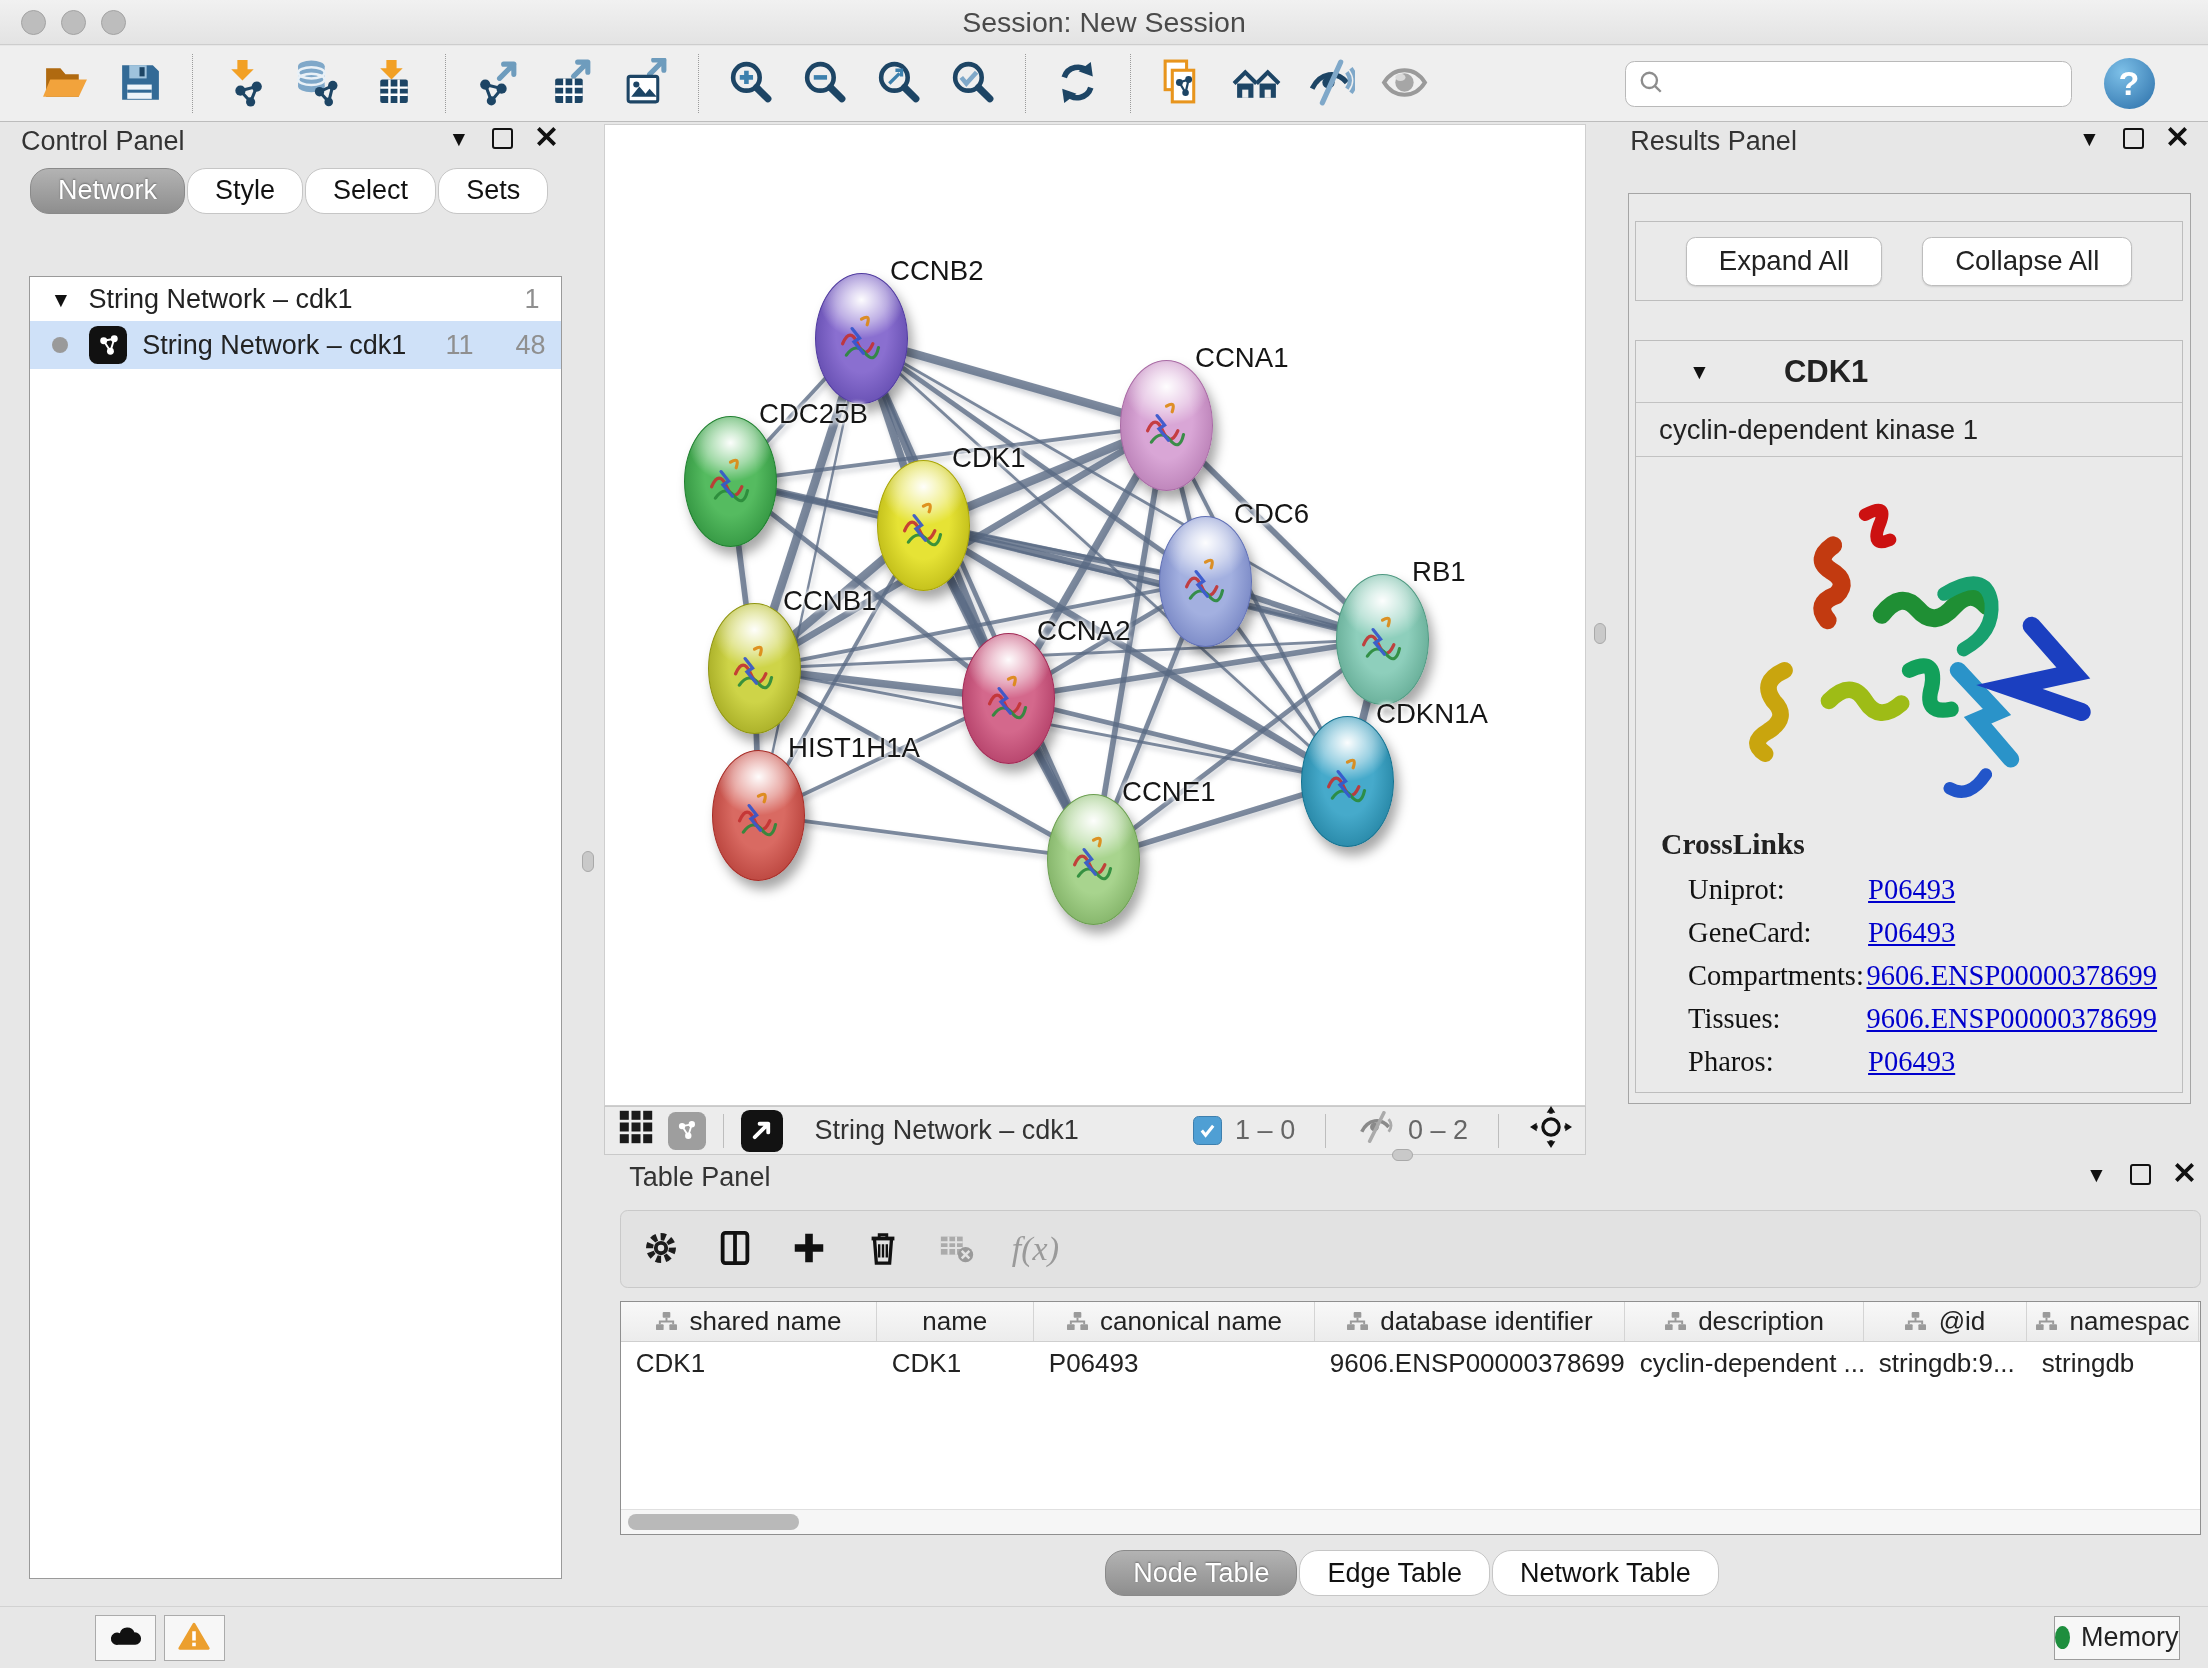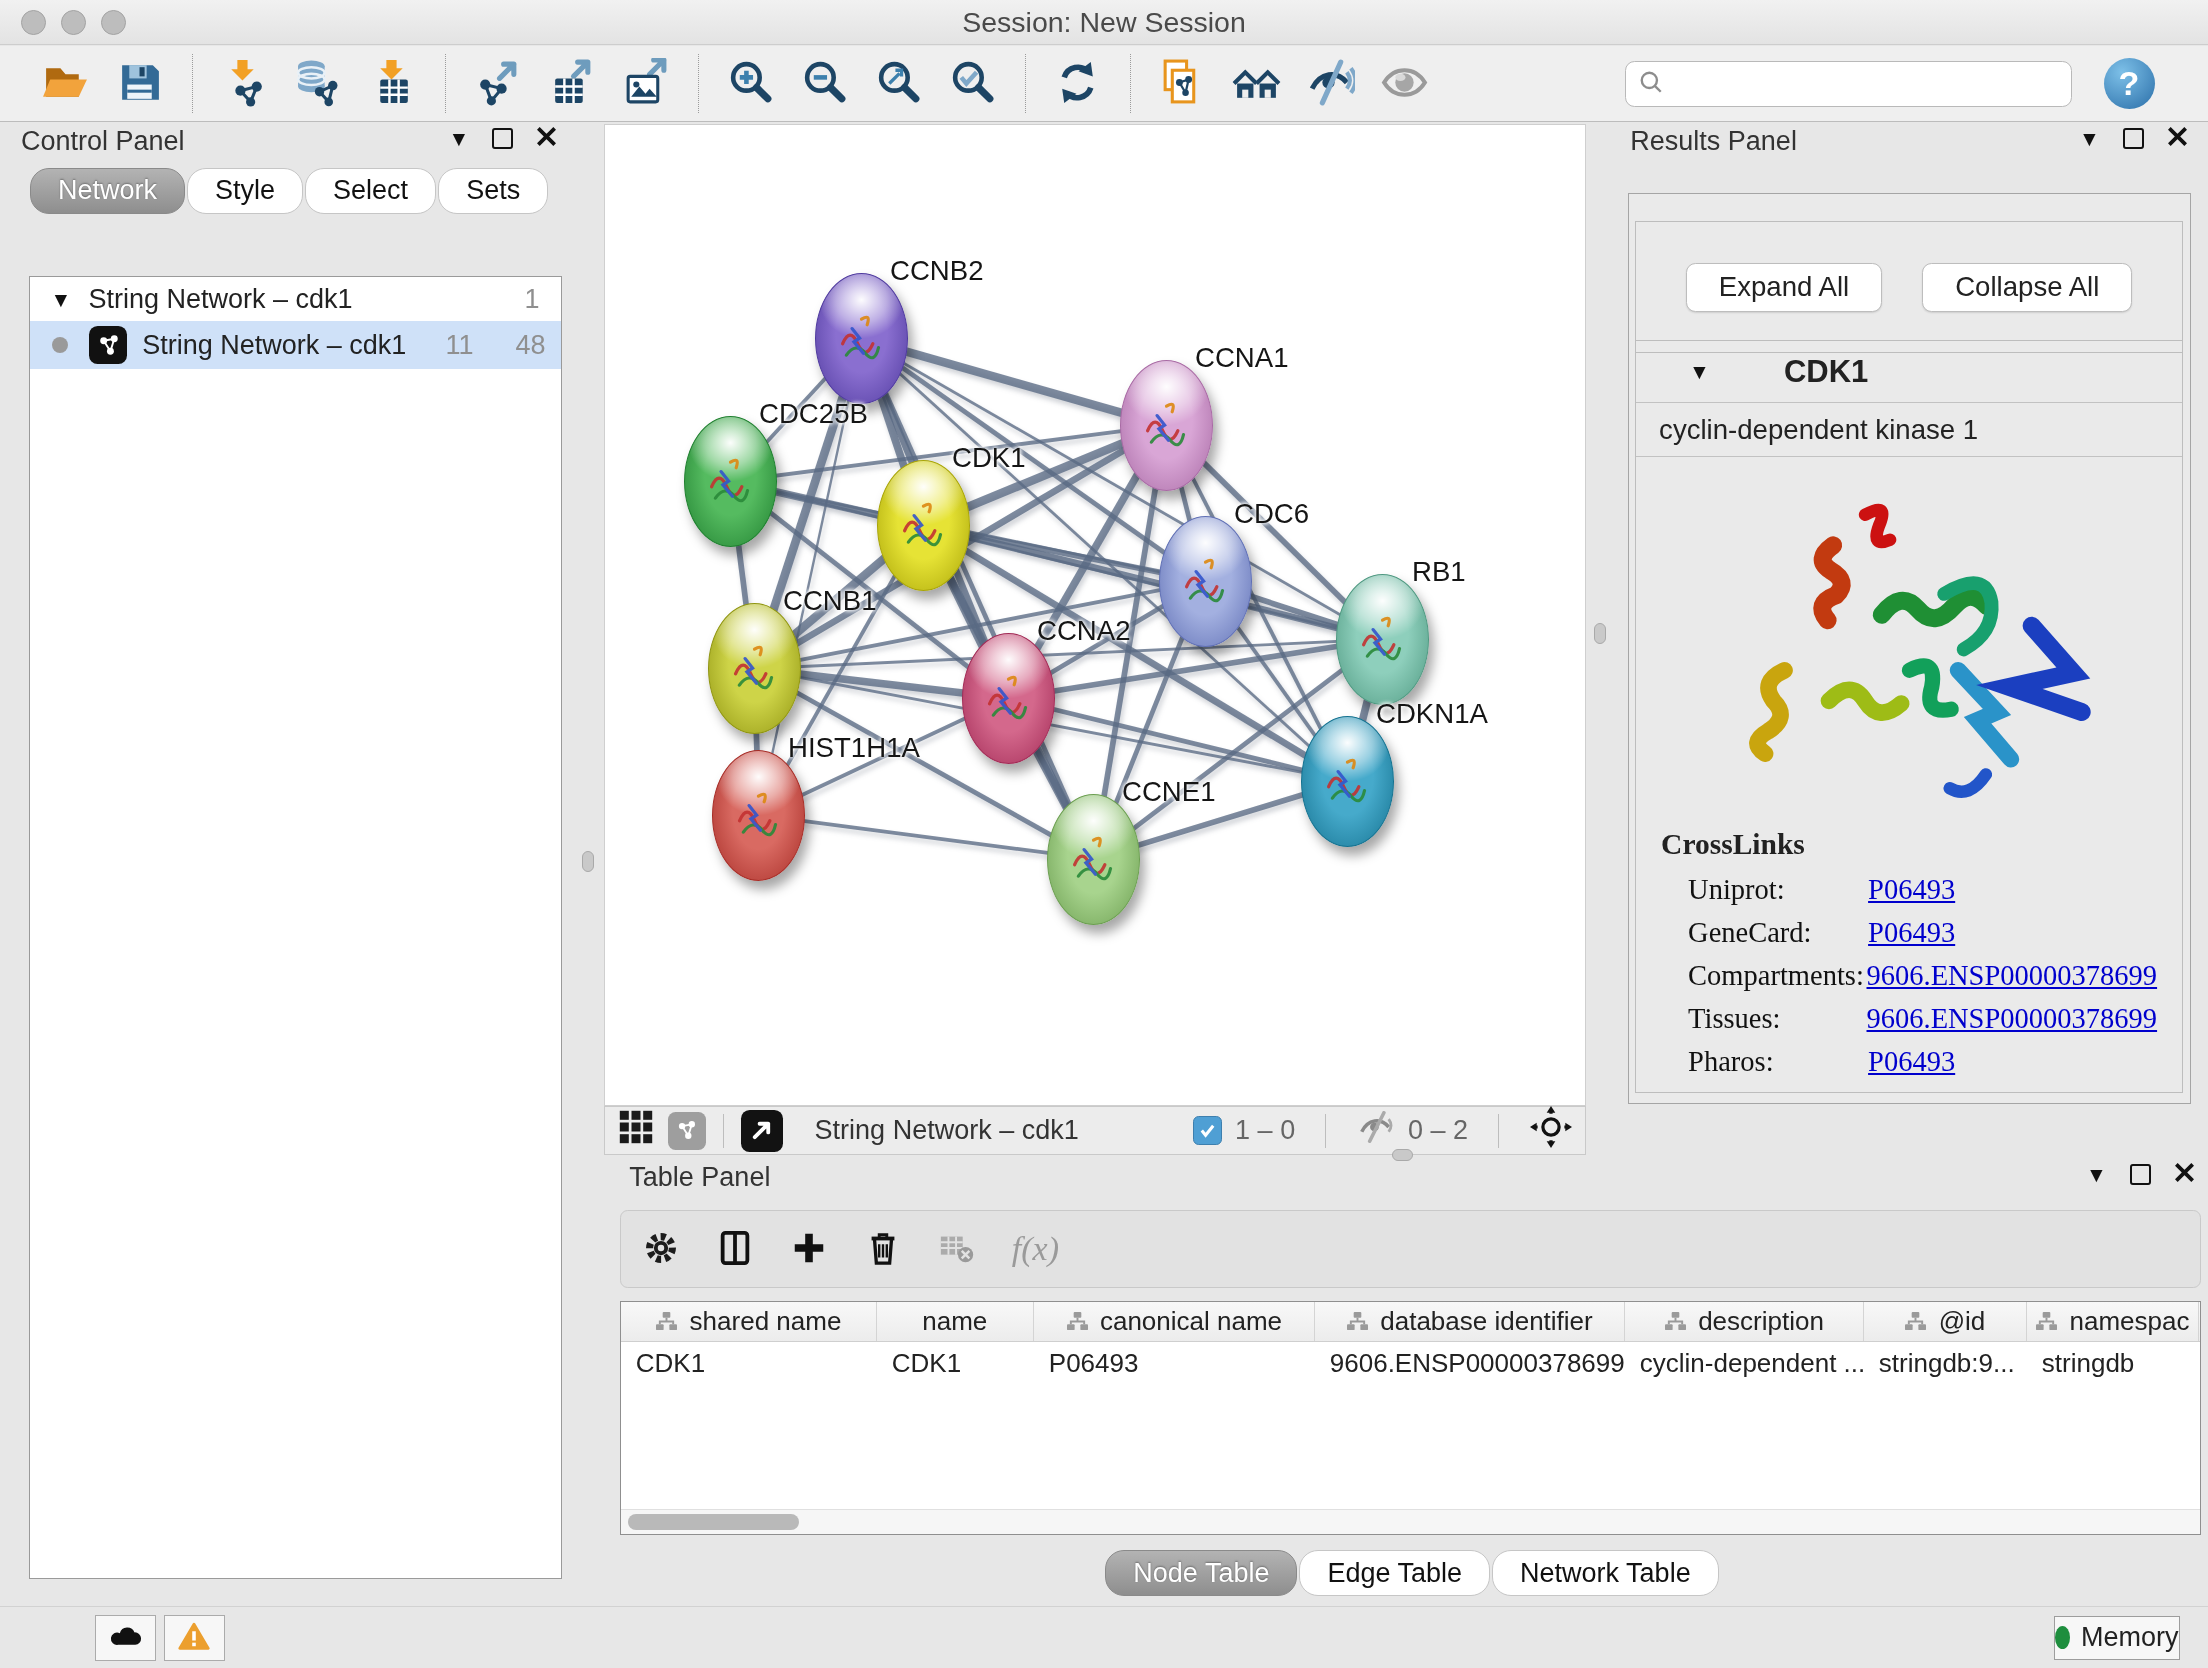--- a/index.html
+++ b/index.html
@@ -89,21 +89,21 @@
 
   
   .split-v { position:absolute; width:12.4px; height:21px; border-radius:6.7px; background:#c9c9c9; border:1px solid #a9a9a9; }
   .split-h { position:absolute; width:21px; height:12.4px; border-radius:6.7px; background:#c9c9c9; border:1px solid #a9a9a9; }
 
   
   .results-panel { position:absolute; left:1617px; top:126px; width:584px; height:980px; }
   .rp-outer { position:absolute; left:11.4px; top:67px; width:563px; height:911px; background:#eaeaea;
     border:1.9px solid #a5a5a5; }
   .rp-tab-row { position:absolute; left:0; top:42px; width:100%; z-index:2; }
-  .rp-btnbox { position:absolute; left:5.7px; top:27px; width:548px; height:132px; border:1.9px solid #bdbdbd;
+  .rp-btnbox { position:absolute; left:5.7px; top:27px; width:548px; height:80px; border:1.9px solid #bdbdbd;
     display:flex; align-items:center; justify-content:center; gap:40px; }
   .rp-btn { height:49px; padding:0 32px; background:#fff; border:1px solid #bdbdbd; border-radius:9.5px;
     font-size:27.6px; display:flex; align-items:center; box-shadow:0 1px 1.9px rgba(0,0,0,.12); }
   .rp-content { position:absolute; left:5.7px; top:146px; width:548px; height:753px; border:1.9px solid #bdbdbd; }
   .rp-generow { height:61px; display:flex; align-items:center; padding:0 53px; }
   .rp-gene { font-size:31px; font-weight:bold; margin-left:74px; }
   .rp-descbox { border-top:1.9px solid #c2c2c2; border-bottom:1.9px solid #c2c2c2; height:55px;
     display:flex; align-items:center; padding:0 23px; font-size:27.6px; }
   .protein-wrap { height:371px; display:flex; align-items:center; justify-content:center; }
   .protein-wrap svg { width:447px; height:361px; }

